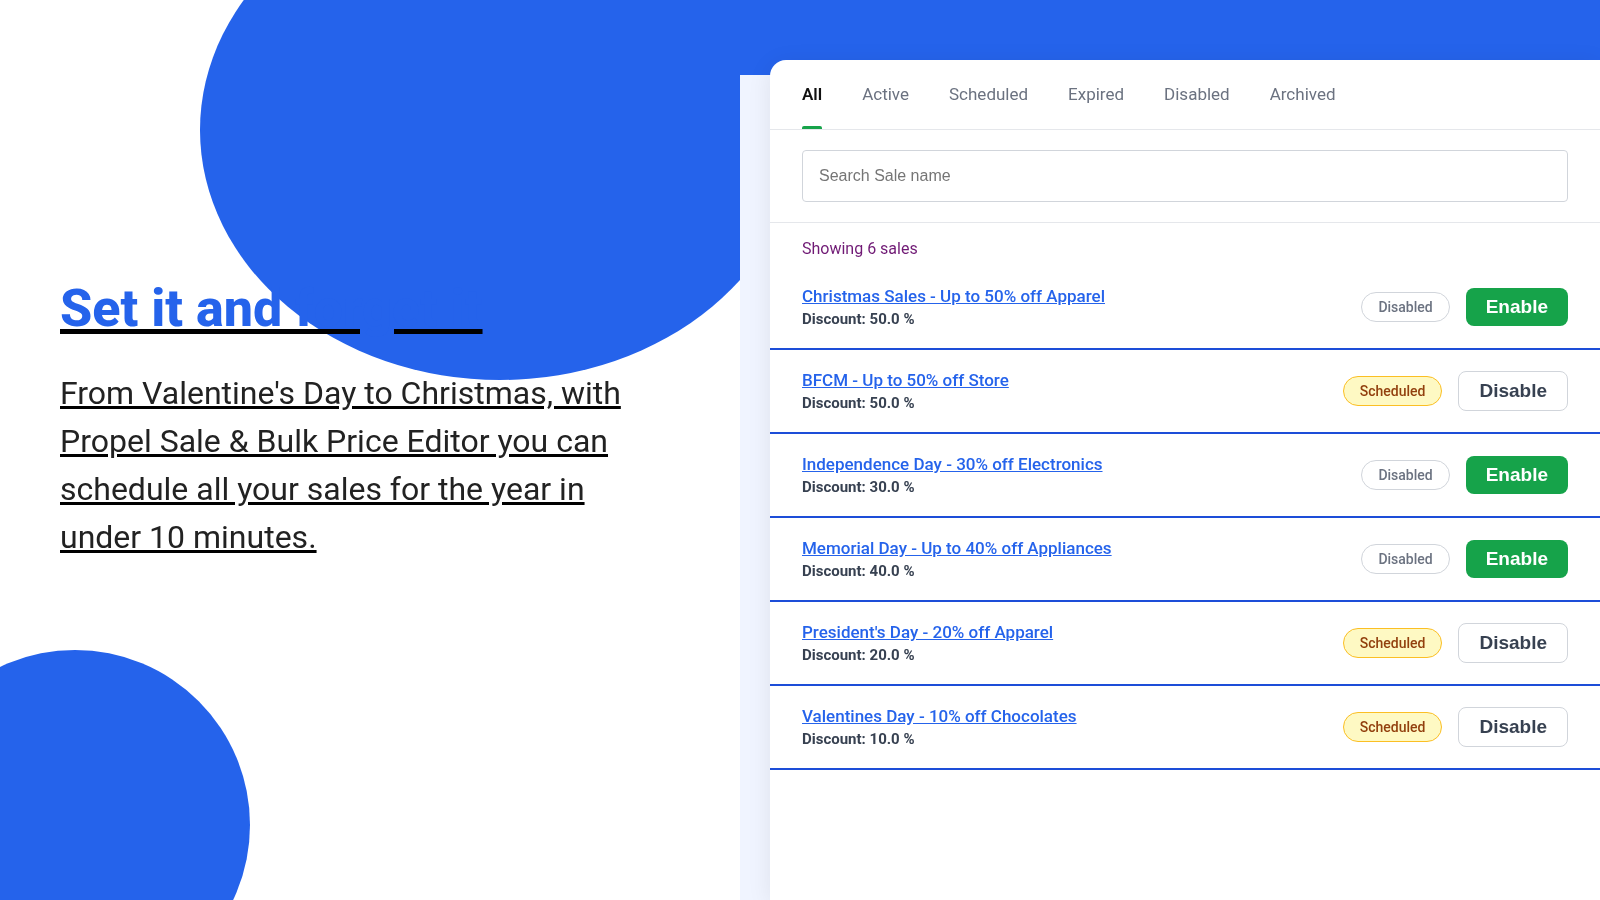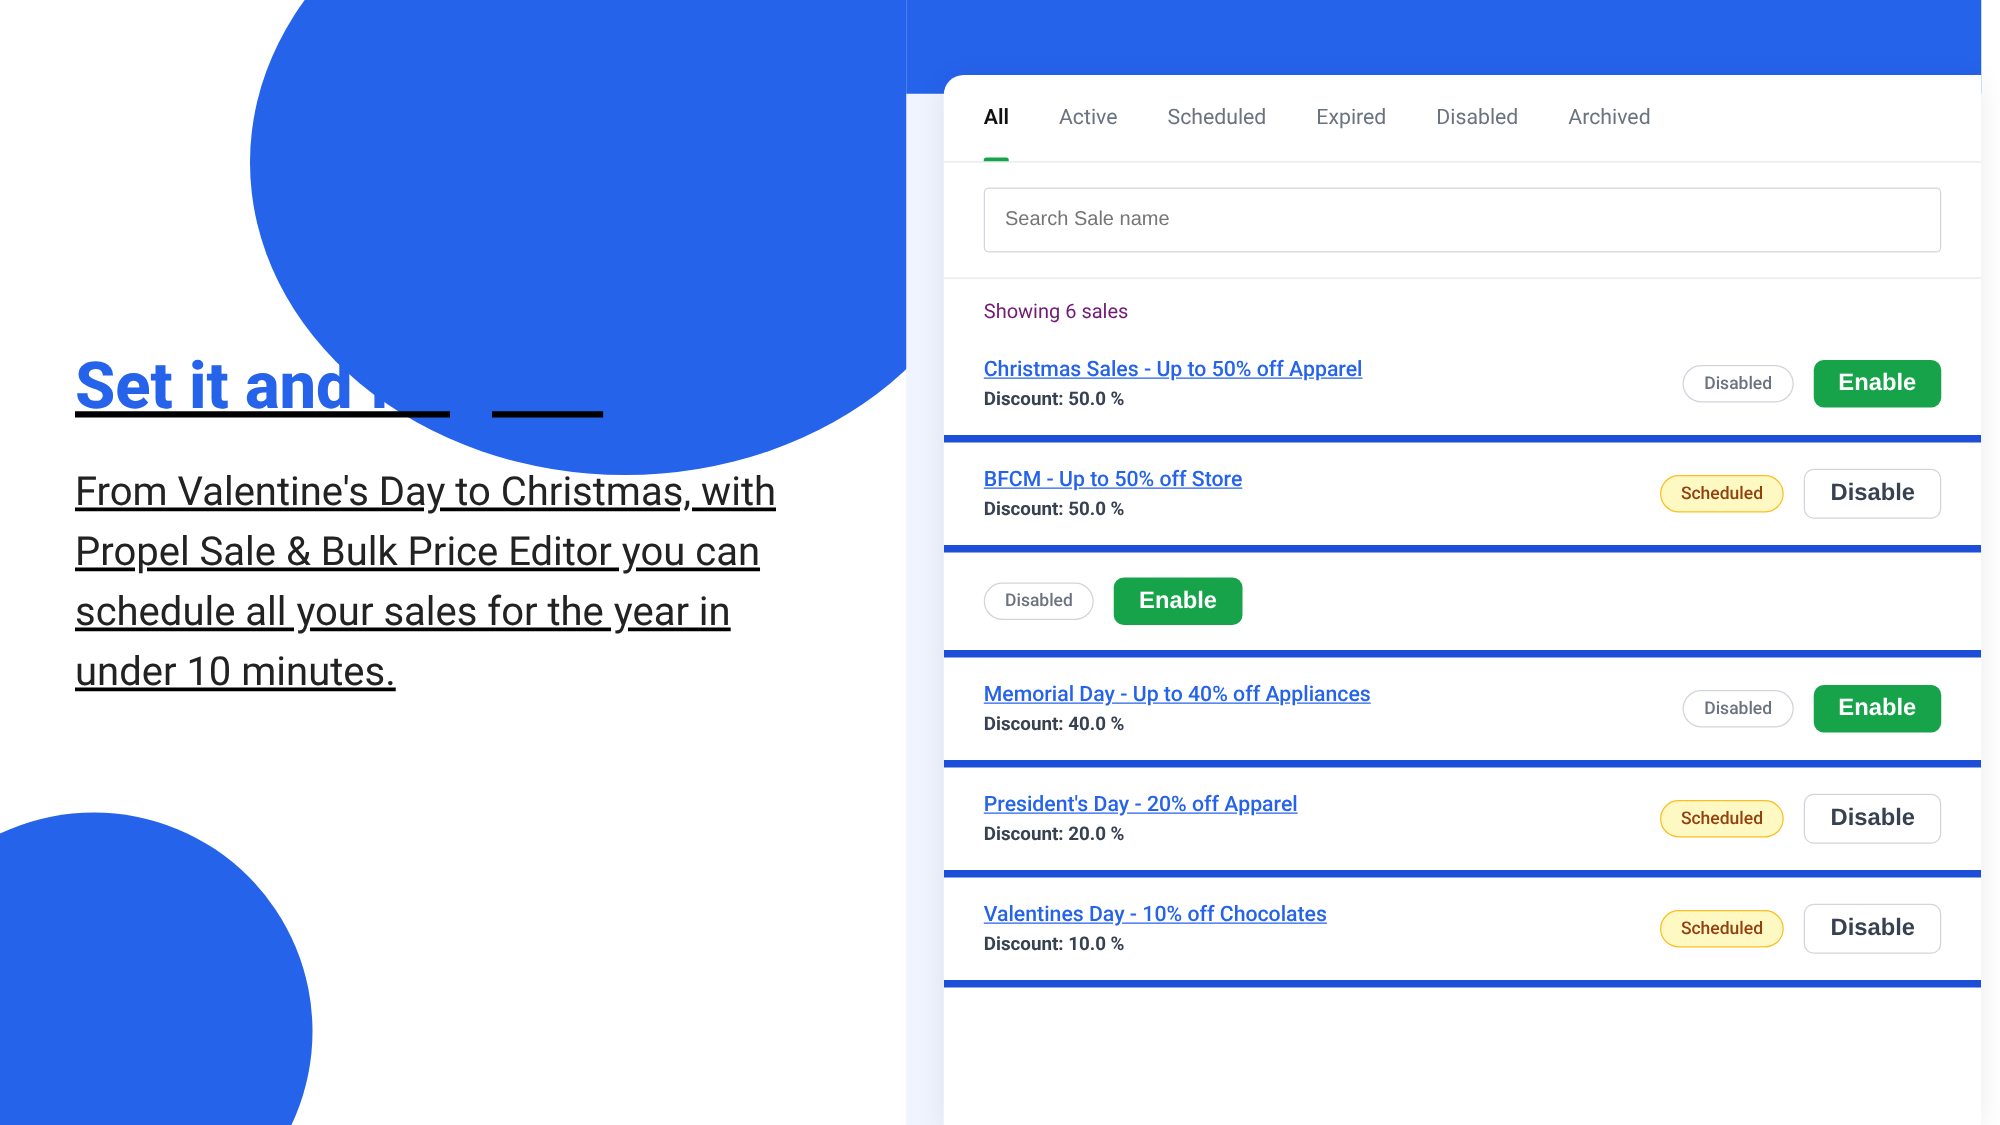--- a/index.html
+++ b/index.html
@@ -65,21 +65,21 @@
     .left-content p {
       font-size: 32px;
       color: #222;
       line-height: 1.5;
       font-weight: 400;
     }
 
     
     .right-panel {
       position: absolute;
-      right: 15px;
+      right: 0;
       top: 0;
       width: 860px;
       height: 900px;
       background: #f0f4ff;
     }
 
     
     .right-top-bar {
       position: absolute;
       top: 0;
@@ -175,21 +175,21 @@
     
     .sales-list {
       overflow-y: auto;
       height: calc(100% - 200px);
     }
 
     .sale-item {
       display: flex;
       align-items: center;
       padding: 20px 32px;
-      border-bottom: 6px solid #1d4ed8;
+      border-bottom: 2px solid #1d4ed8;
       gap: 16px;
     }
 
     .sale-info {
       flex: 1;
     }
 
     .sale-name {
       font-size: 17px;
       color: #2563eb;
@@ -290,20 +290,24 @@
   </div>
         <div class="sale-item">
     <div class="sale-info">
       <div class="sale-name">BFCM - Up to 50% off Store</div>
       <div class="sale-discount">Discount: 50.0 %</div>
     </div>
     <span class="status-badge scheduled">Scheduled</span>
     <button class="action-btn disable">Disable</button>
   </div>
         <div class="sale-item">
+    <div class="sale-info">
+      <div class="sale-name">Independence Day - 30% off Electronics</div>
+      <div class="sale-discount">Discount: 30.0 %</div>
+    </div>
     <span class="status-badge disabled">Disabled</span>
     <button class="action-btn enable">Enable</button>
   </div>
         <div class="sale-item">
     <div class="sale-info">
       <div class="sale-name">Memorial Day - Up to 40% off Appliances</div>
       <div class="sale-discount">Discount: 40.0 %</div>
     </div>
     <span class="status-badge disabled">Disabled</span>
     <button class="action-btn enable">Enable</button>

